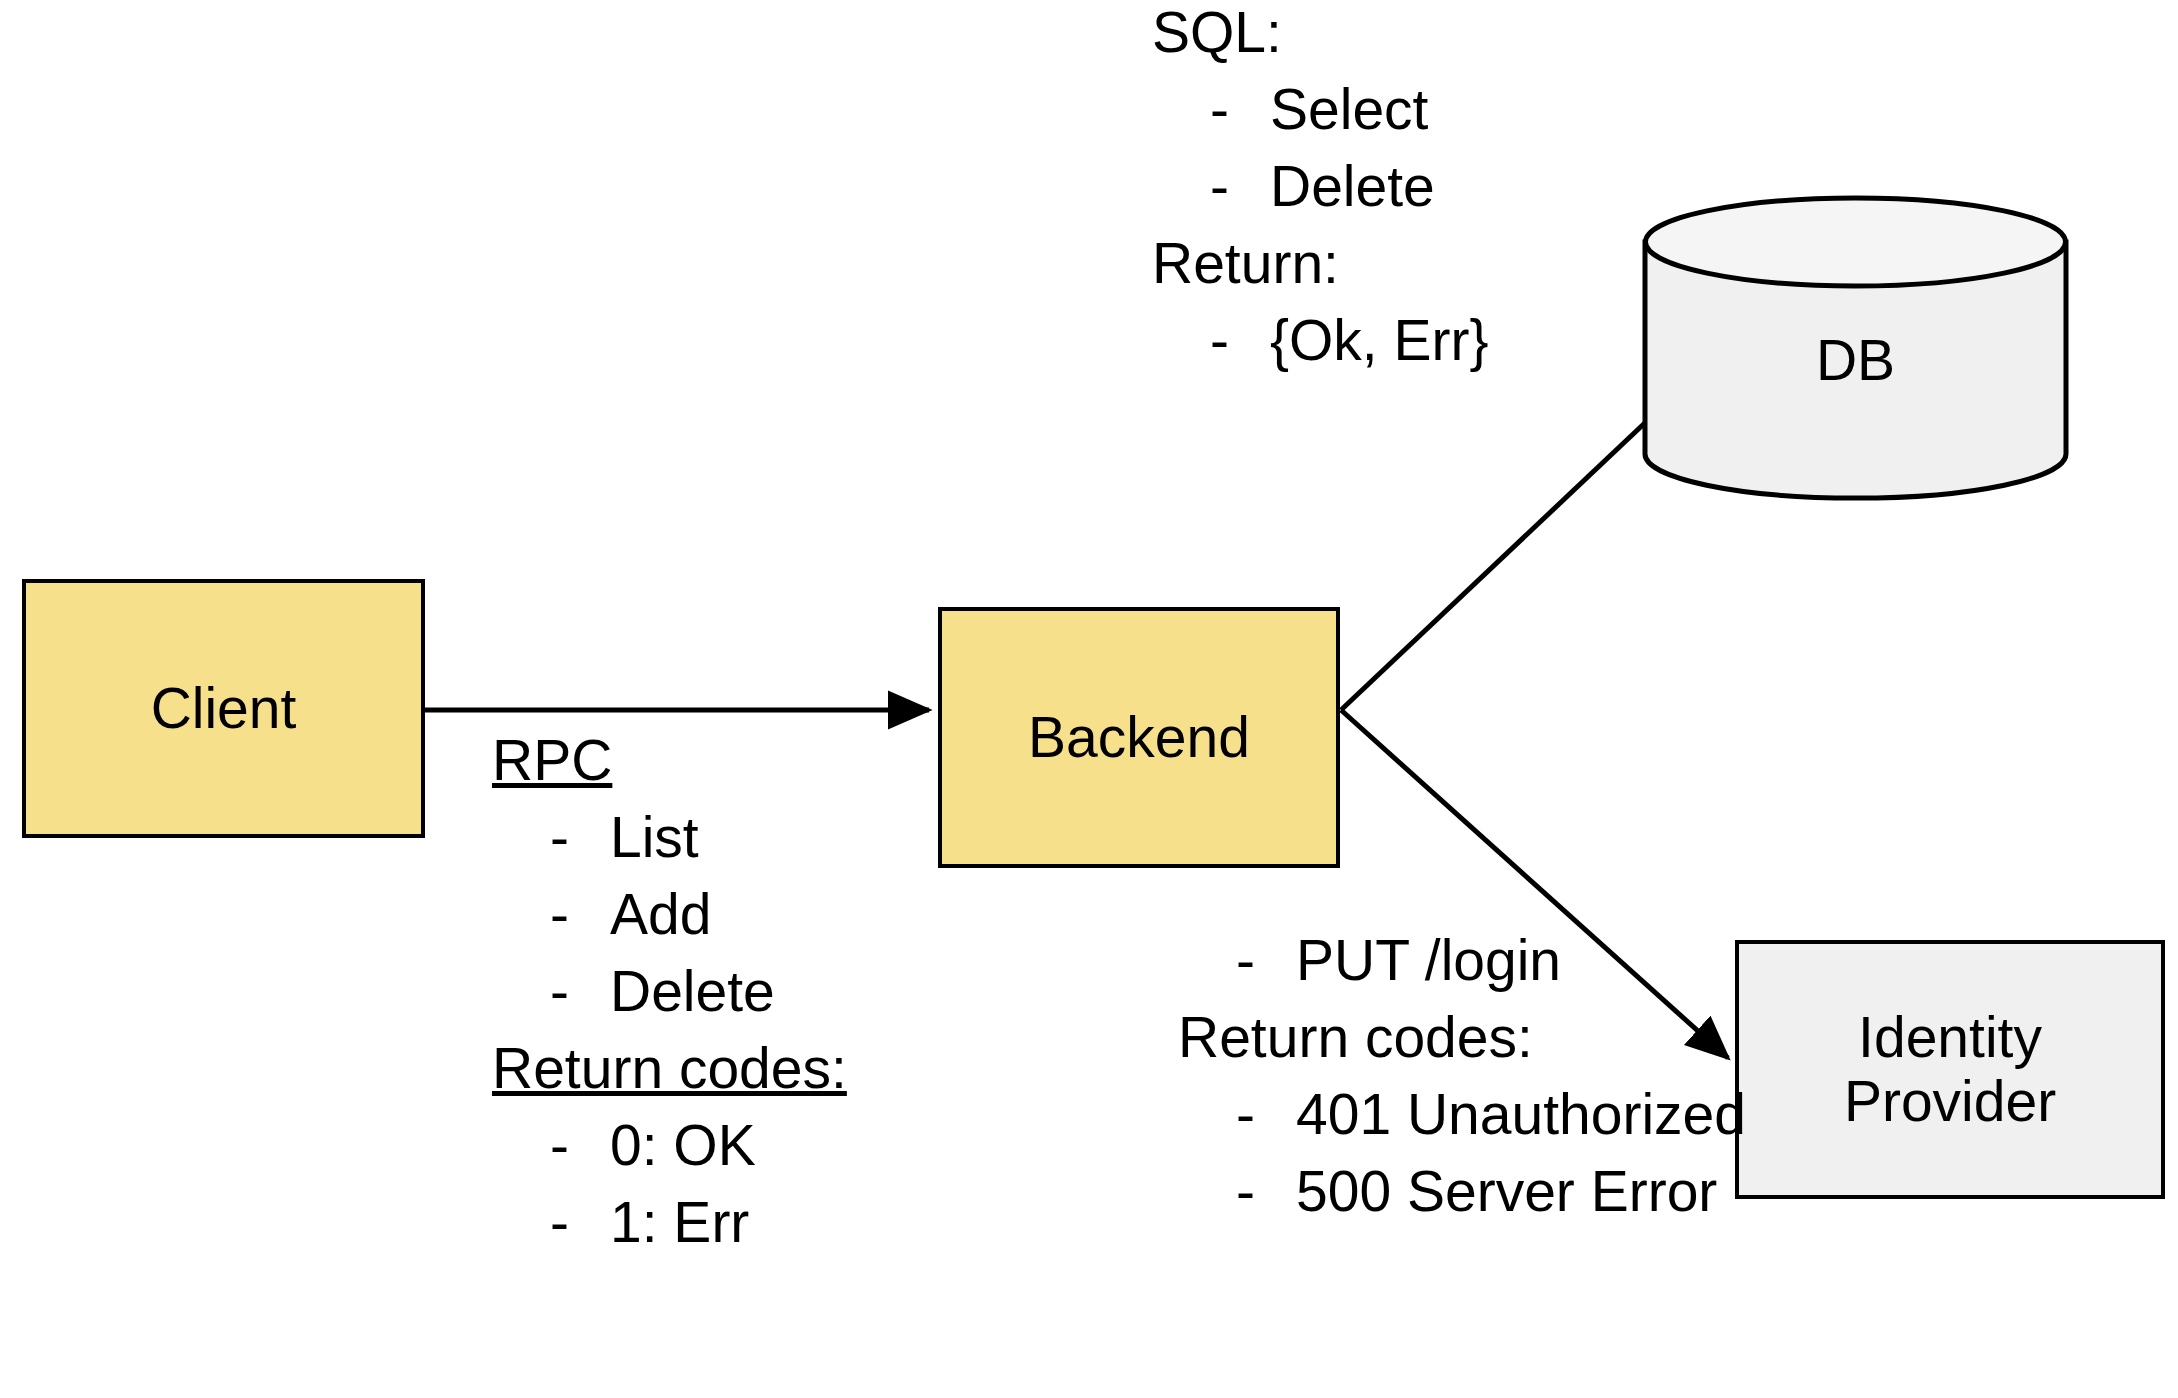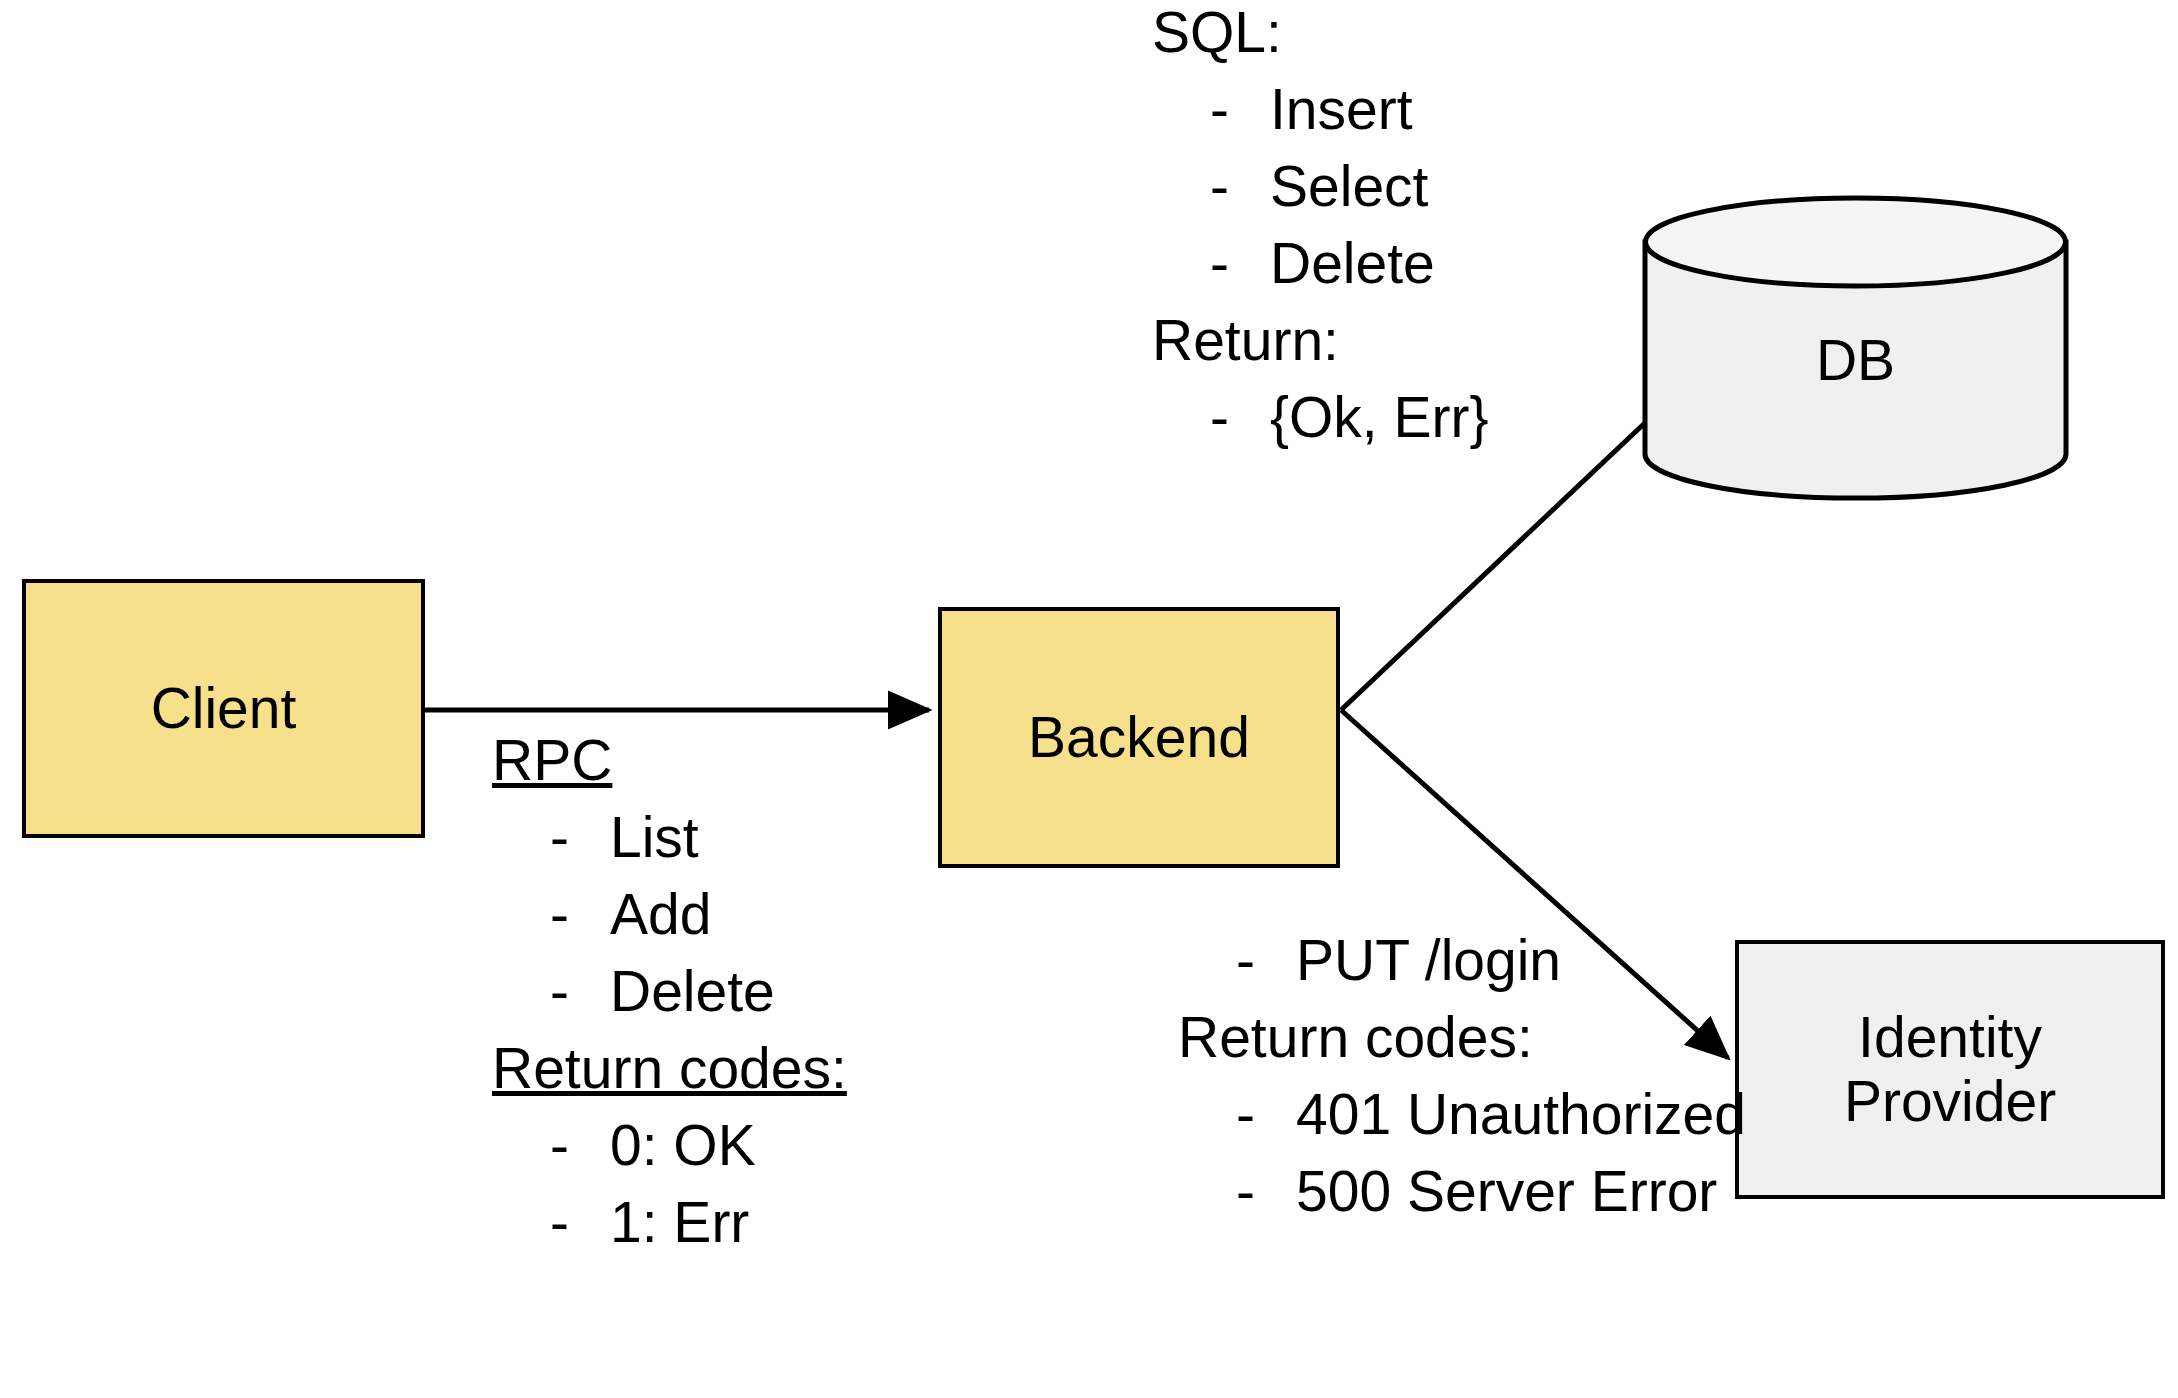--- a/index.html
+++ b/index.html
@@ -169,23 +169,20 @@
     <svg width="427" height="306" viewBox="0 0 427 306">
       <path d="M 3 47 L 3 259 A 210 44 0 0 0 424 259 L 424 47 Z" fill="#f0f0f0" stroke="#000000" stroke-width="5"></path>
       <ellipse cx="213.5" cy="47" rx="210" ry="44" fill="#f5f5f5" stroke="#000000" stroke-width="5"></ellipse>
     </svg>
     <span id="db-label">DB</span>
   </div>
 
   <div class="annot" id="annot-sql">
     <span class="head">SQL:</span>
     <span class="item">
-      <span class="dash">-</span><span class="txt">Insert</span>
-    </span>
-    <span class="item">
       <span class="dash">-</span><span class="txt">Select</span>
     </span>
     <span class="item">
       <span class="dash">-</span><span class="txt">Delete</span>
     </span>
     <span class="head">Return:</span>
     <span class="item">
       <span class="dash">-</span><span class="txt">{Ok, Err}</span>
     </span>
   </div>

